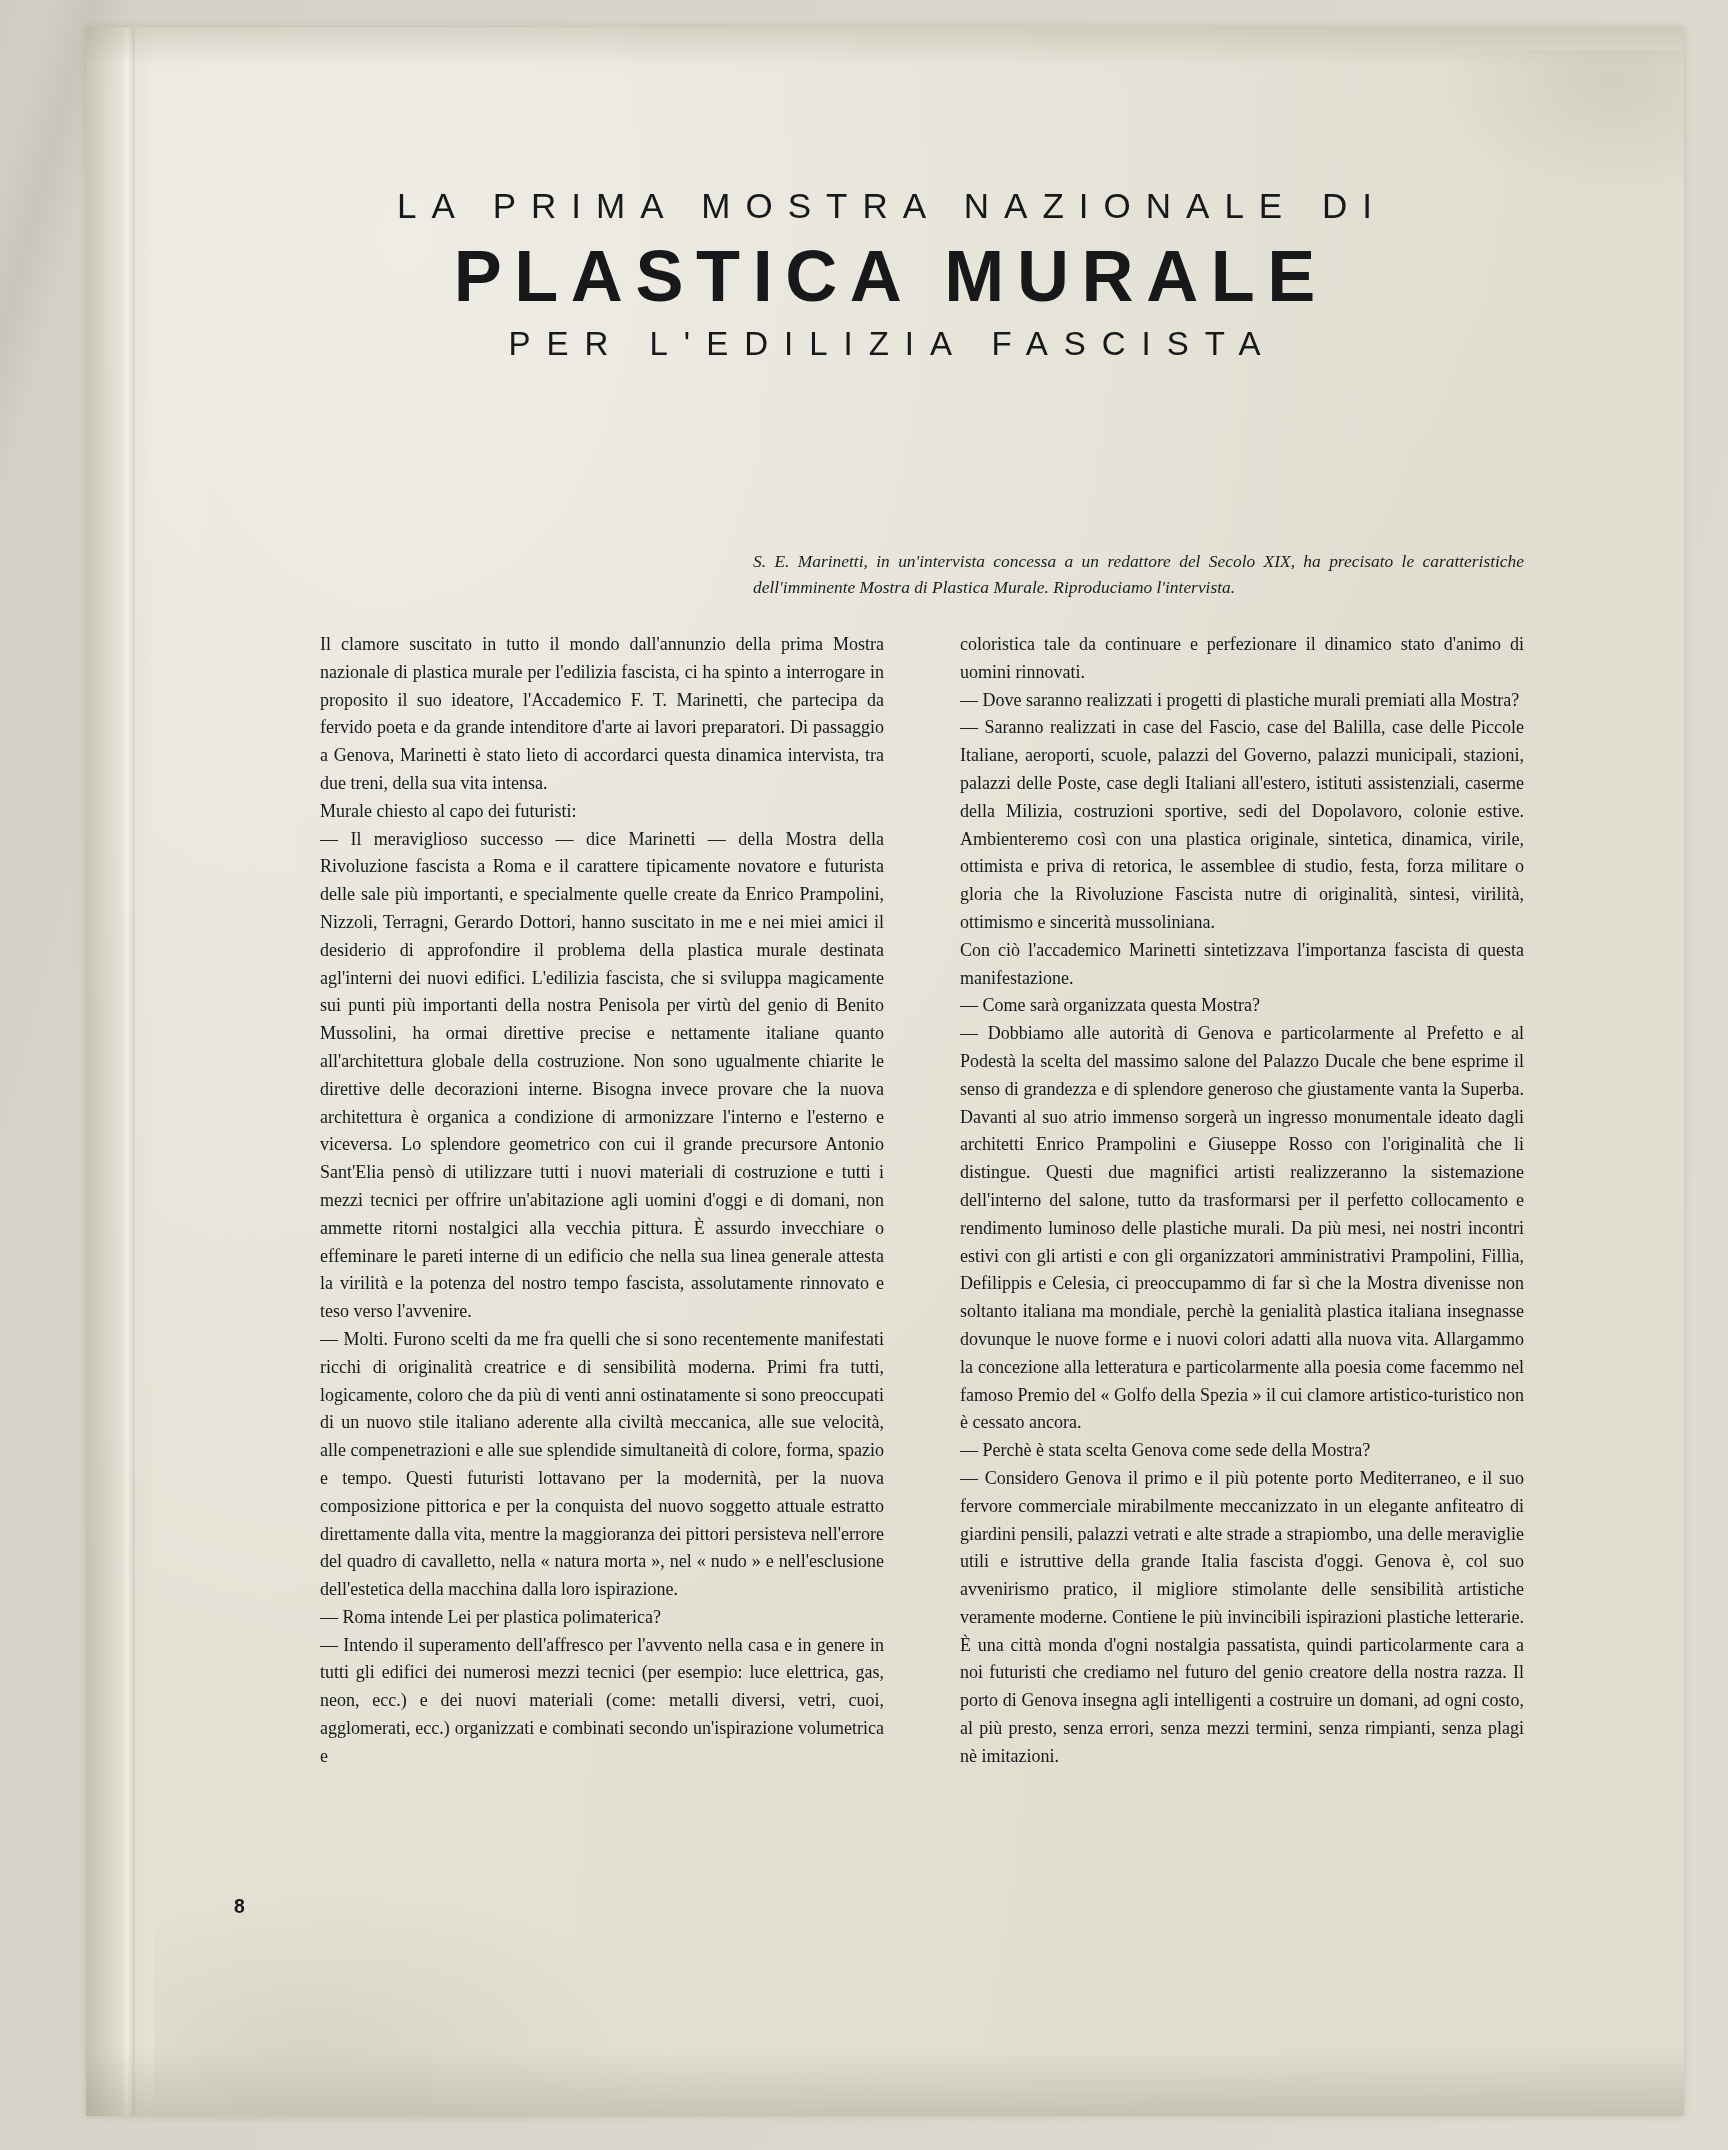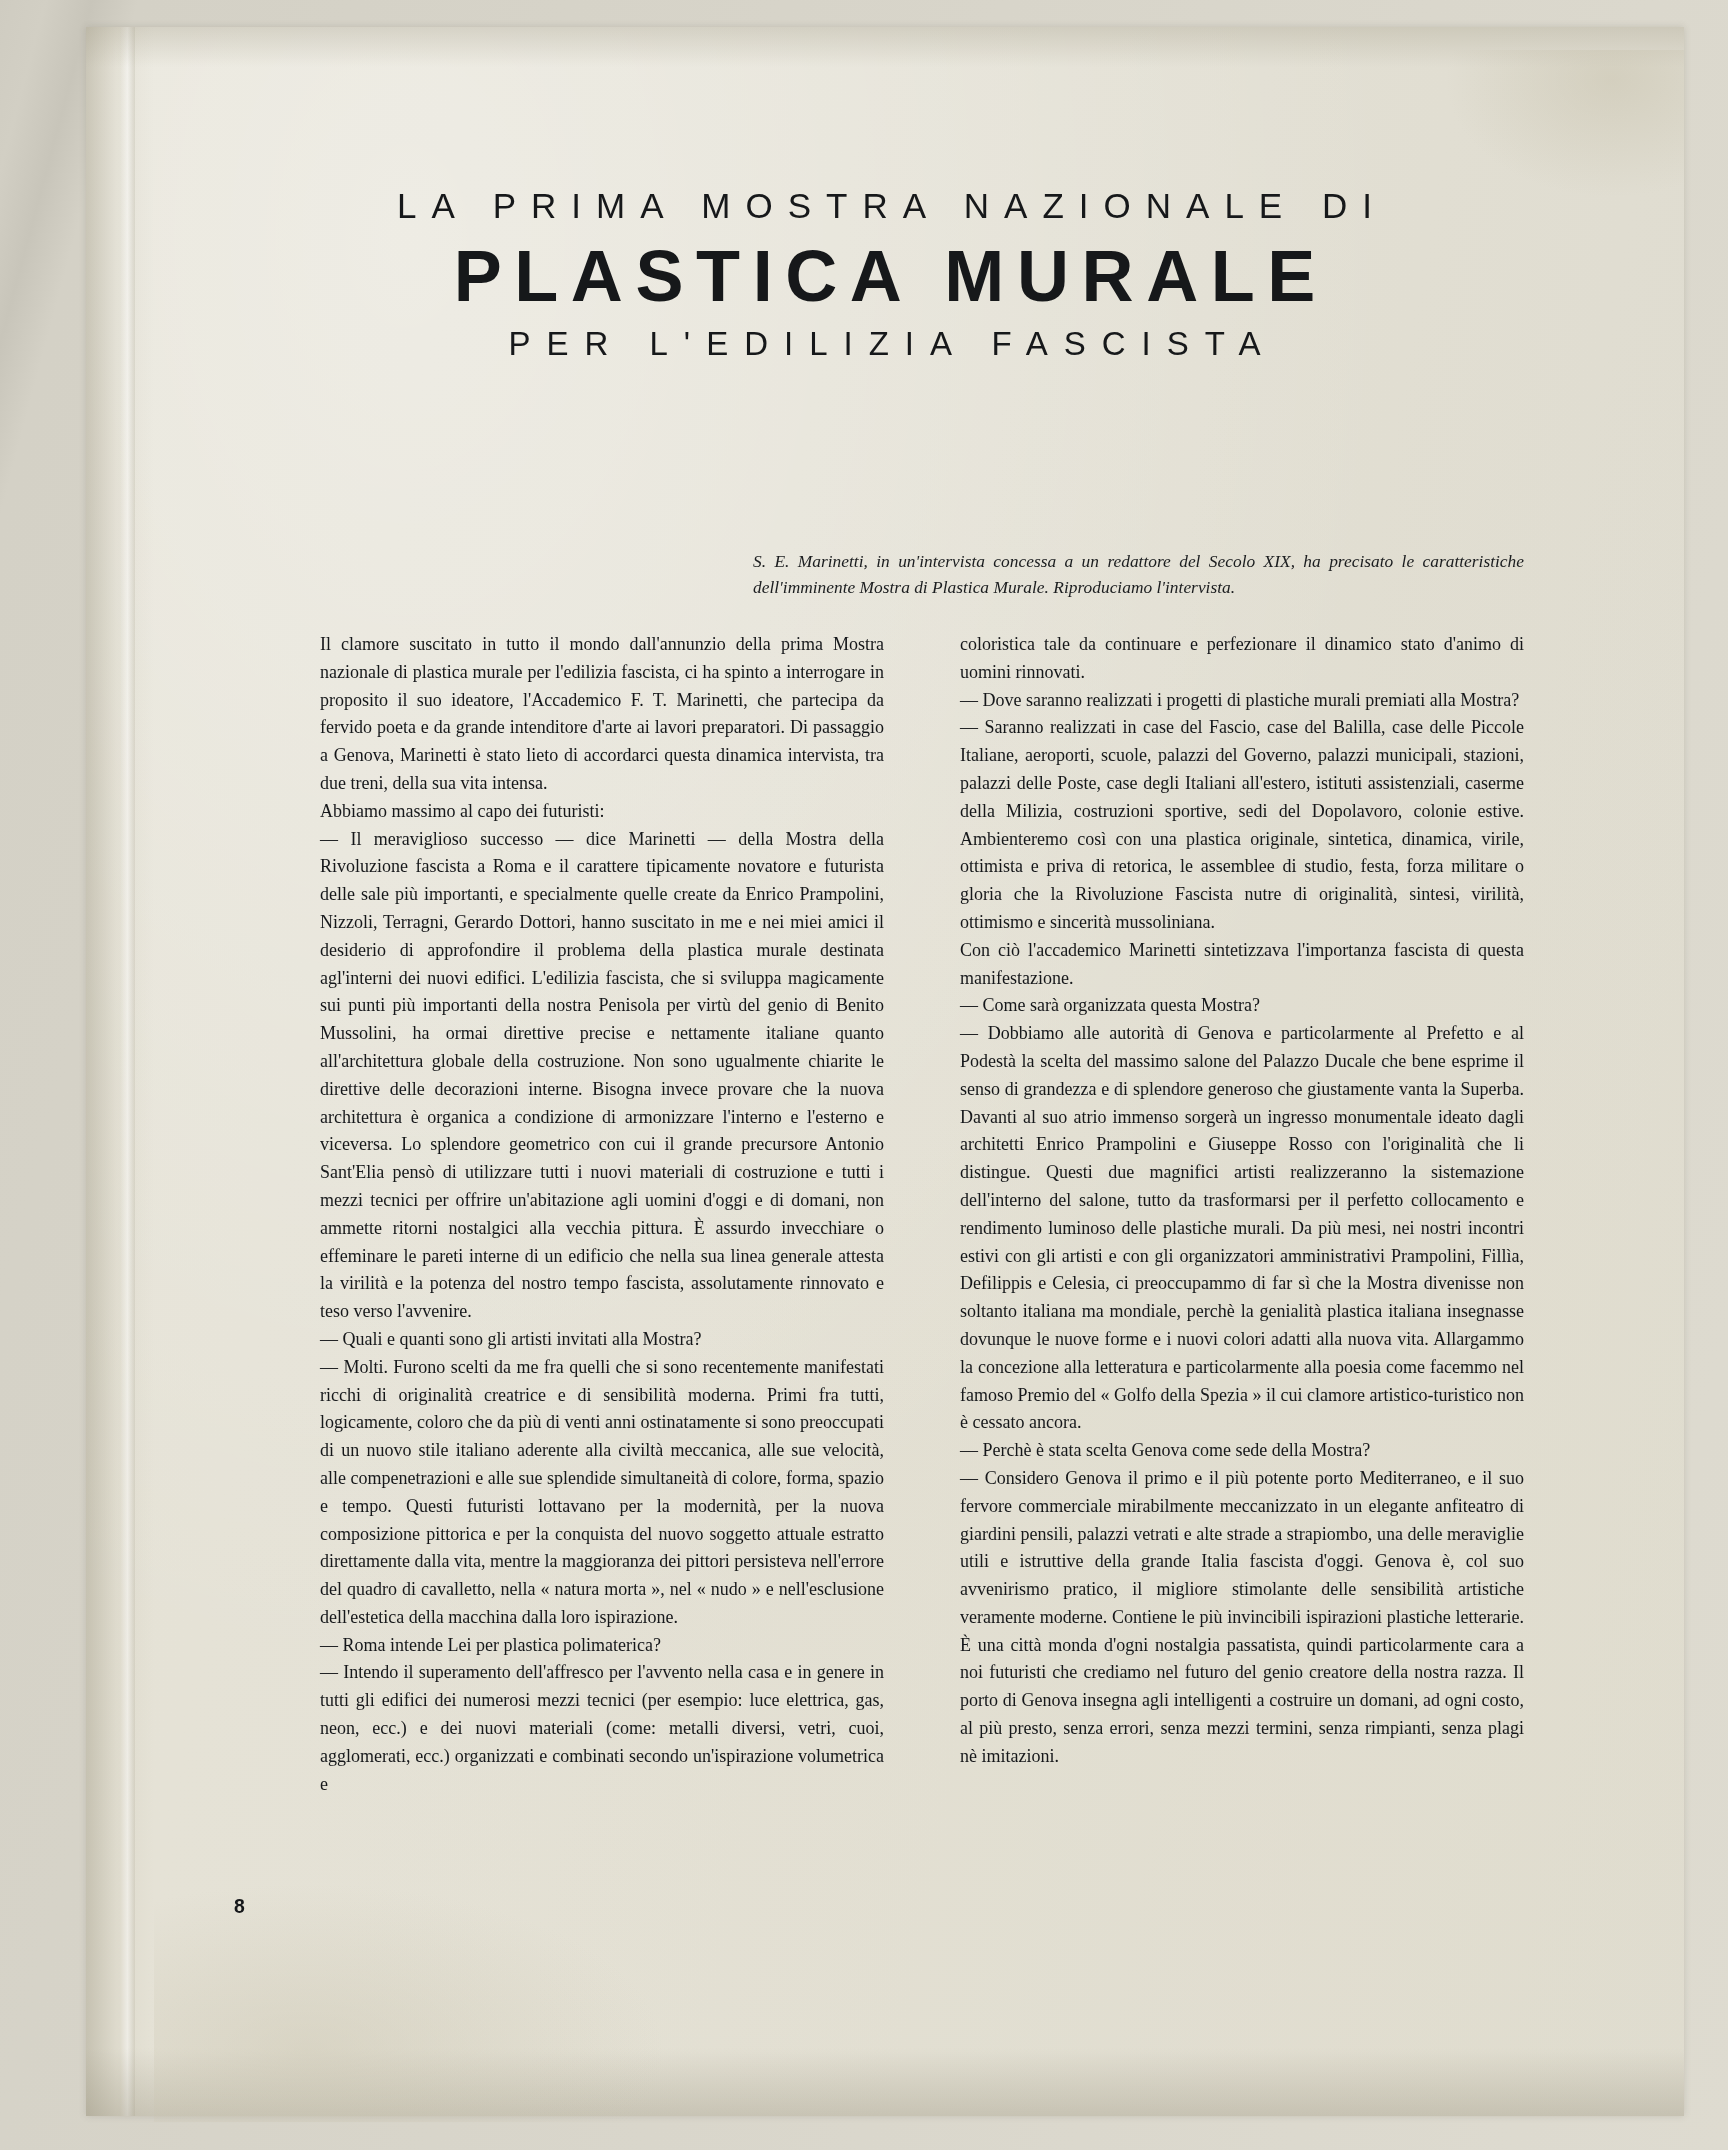--- a/index.html
+++ b/index.html
@@ -175,23 +175,22 @@
     <div class="title-line1">LA PRIMA MOSTRA NAZIONALE DI</div>
     <div class="title-line2">PLASTICA MURALE</div>
     <div class="title-line3">PER L'EDILIZIA FASCISTA</div>
   </div>
 
   <div class="deck">S. E. Marinetti, in un'intervista concessa a un redattore del Secolo XIX, ha precisato le caratteristiche dell'imminente Mostra di Plastica Murale. Riproduciamo l'intervista.</div>
 
   <div class="columns">
     <div class="col">
       <p>Il clamore suscitato in tutto il mondo dall'annunzio della prima Mostra nazionale di plastica murale per l'edilizia fascista, ci ha spinto a interrogare in proposito il suo ideatore, l'Accademico F. T. Marinetti, che partecipa da fervido poeta e da grande intenditore d'arte ai lavori preparatori. Di passaggio a Genova, Marinetti è stato lieto di accordarci questa dinamica intervista, tra due treni, della sua vita intensa.</p>
-      <p>Abbiamo massimo al capo dei futuristi:</p>
+      <p>Murale chiesto al capo dei futuristi:</p>
       <p>— Il meraviglioso successo — dice Marinetti — della Mostra della Rivoluzione fascista a Roma e il carattere tipicamente novatore e futurista delle sale più importanti, e specialmente quelle create da Enrico Prampolini, Nizzoli, Terragni, Gerardo Dottori, hanno suscitato in me e nei miei amici il desiderio di approfondire il problema della plastica murale destinata agl'interni dei nuovi edifici. L'edilizia fascista, che si sviluppa magicamente sui punti più importanti della nostra Penisola per virtù del genio di Benito Mussolini, ha ormai direttive precise e nettamente italiane quanto all'architettura globale della costruzione. Non sono ugualmente chiarite le direttive delle decorazioni interne. Bisogna invece provare che la nuova architettura è organica a condizione di armonizzare l'interno e l'esterno e viceversa. Lo splendore geometrico con cui il grande precursore Antonio Sant'Elia pensò di utilizzare tutti i nuovi materiali di costruzione e tutti i mezzi tecnici per offrire un'abitazione agli uomini d'oggi e di domani, non ammette ritorni nostalgici alla vecchia pittura. È assurdo invecchiare o effeminare le pareti interne di un edificio che nella sua linea generale attesta la virilità e la potenza del nostro tempo fascista, assolutamente rinnovato e teso verso l'avvenire.</p>
-      <p>— Quali e quanti sono gli artisti invitati alla Mostra?</p>
       <p>— Molti. Furono scelti da me fra quelli che si sono recentemente manifestati ricchi di originalità creatrice e di sensibilità moderna. Primi fra tutti, logicamente, coloro che da più di venti anni ostinatamente si sono preoccupati di un nuovo stile italiano aderente alla civiltà meccanica, alle sue velocità, alle compenetrazioni e alle sue splendide simultaneità di colore, forma, spazio e tempo. Questi futuristi lottavano per la modernità, per la nuova composizione pittorica e per la conquista del nuovo soggetto attuale estratto direttamente dalla vita, mentre la maggioranza dei pittori persisteva nell'errore del quadro di cavalletto, nella « natura morta », nel « nudo » e nell'esclusione dell'estetica della macchina dalla loro ispirazione.</p>
       <p>— Roma intende Lei per plastica polimaterica?</p>
       <p>— Intendo il superamento dell'affresco per l'avvento nella casa e in genere in tutti gli edifici dei numerosi mezzi tecnici (per esempio: luce elettrica, gas, neon, ecc.) e dei nuovi materiali (come: metalli diversi, vetri, cuoi, agglomerati, ecc.) organizzati e combinati secondo un'ispirazione volumetrica e</p>
     </div>
     <div class="col">
       <p>coloristica tale da continuare e perfezionare il dinamico stato d'animo di uomini rinnovati.</p>
       <p>— Dove saranno realizzati i progetti di plastiche murali premiati alla Mostra?</p>
       <p>— Saranno realizzati in case del Fascio, case del Balilla, case delle Piccole Italiane, aeroporti, scuole, palazzi del Governo, palazzi municipali, stazioni, palazzi delle Poste, case degli Italiani all'estero, istituti assistenziali, caserme della Milizia, costruzioni sportive, sedi del Dopolavoro, colonie estive. Ambienteremo così con una plastica originale, sintetica, dinamica, virile, ottimista e priva di retorica, le assemblee di studio, festa, forza militare o gloria che la Rivoluzione Fascista nutre di originalità, sintesi, virilità, ottimismo e sincerità mussoliniana.</p>
       <p>Con ciò l'accademico Marinetti sintetizzava l'importanza fascista di questa manifestazione.</p>
       <p>— Come sarà organizzata questa Mostra?</p>

